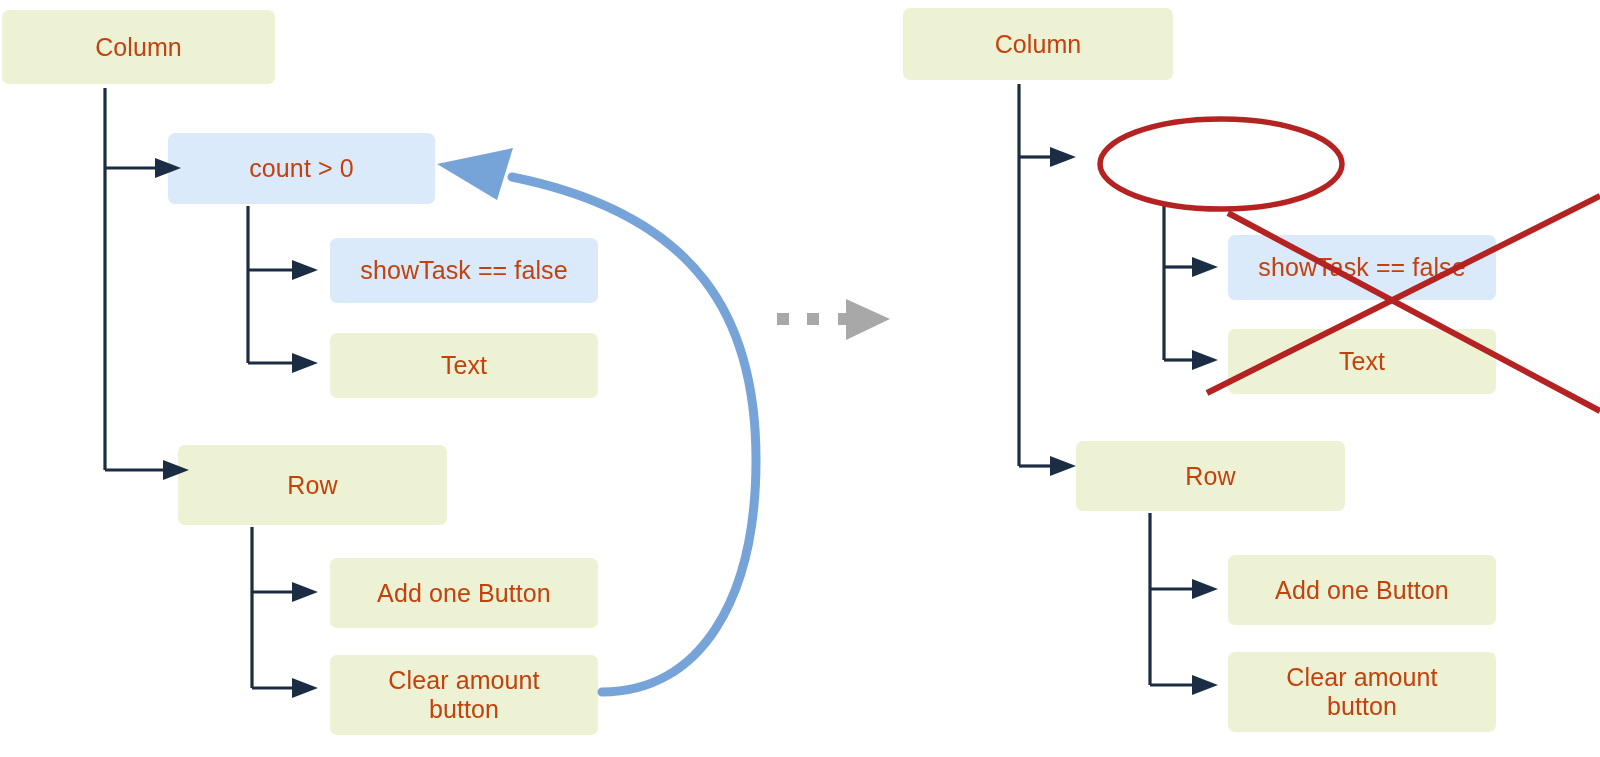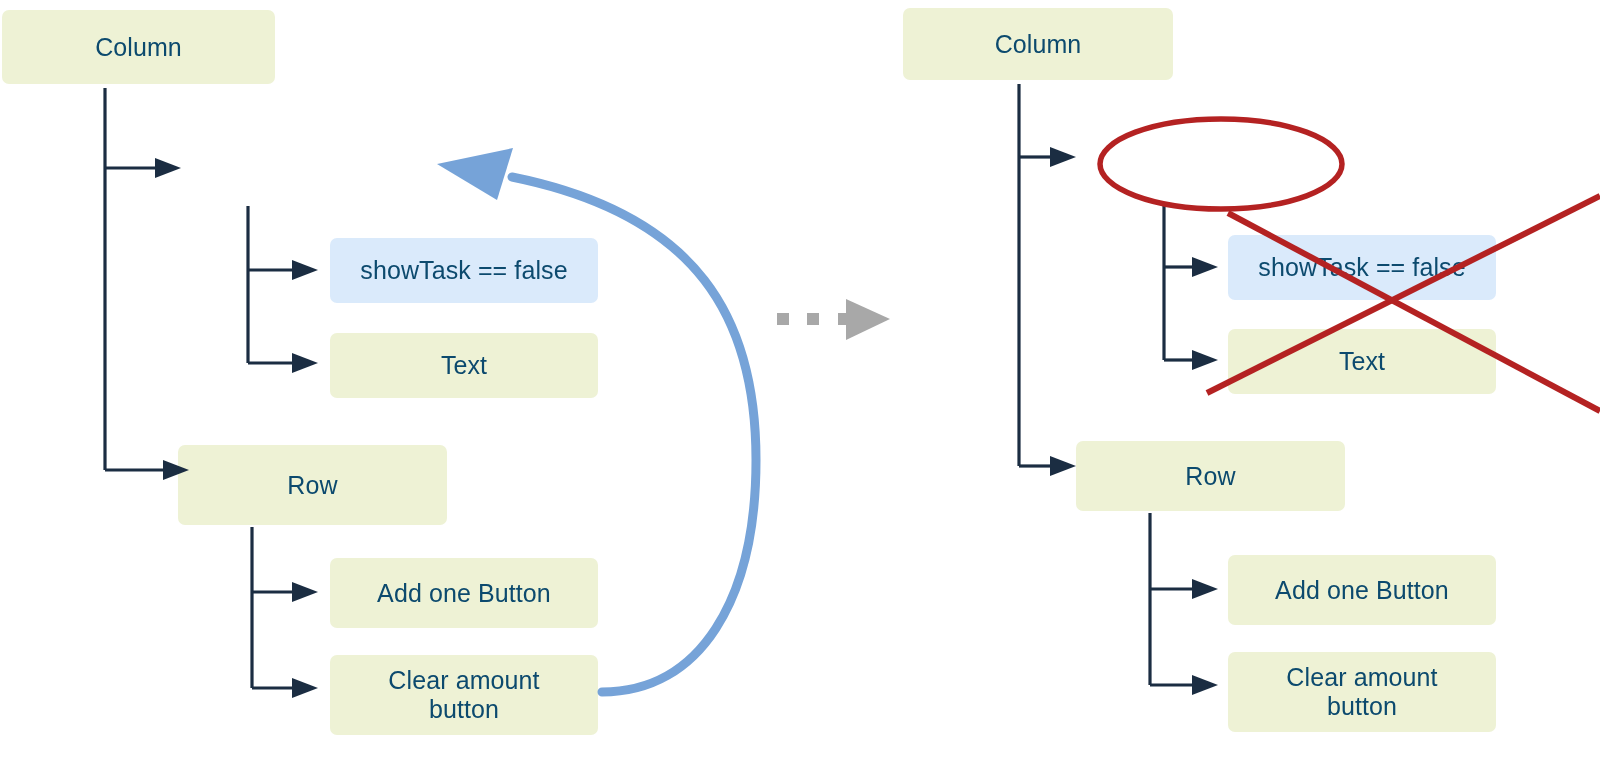--- a/index.html
+++ b/index.html
@@ -18,21 +18,21 @@
     overflow: hidden;
   }
   .node {
     position: absolute;
     box-sizing: border-box;
     border-radius: 7px;
     display: flex;
     align-items: center;
     justify-content: center;
     text-align: center;
-    color: #0c4a6e;
+    color: #c2410c;
     font-size: 25px;
     line-height: 1.16;
     letter-spacing: 0.1px;
     font-family: "Liberation Sans", sans-serif;
     white-space: pre-line;
   }
   .node.yellow { background: #eef2d5; }
   .node.blue   { background: #daeafb; }
 
   svg.overlay {
@@ -73,20 +73,23 @@
 </style>
 </head>
 <body>
 
 <div id="canvas">
 
   <div class="node yellow" style="left:2px; top:10px; width:273px; height:74px;">
     <span>Column</span>
   </div>
 
+  <div class="node blue" style="left:168px; top:133px; width:267px; height:71px;">
+    <span>count &gt; 0</span>
+  </div>
 
   <div class="node blue" style="left:330px; top:238px; width:268px; height:65px;">
     <span>showTask == false</span>
   </div>
 
   <div class="node yellow" style="left:330px; top:333px; width:268px; height:65px;">
     <span>Text</span>
   </div>
 
   <div class="node yellow" style="left:178px; top:445px; width:269px; height:80px;">

